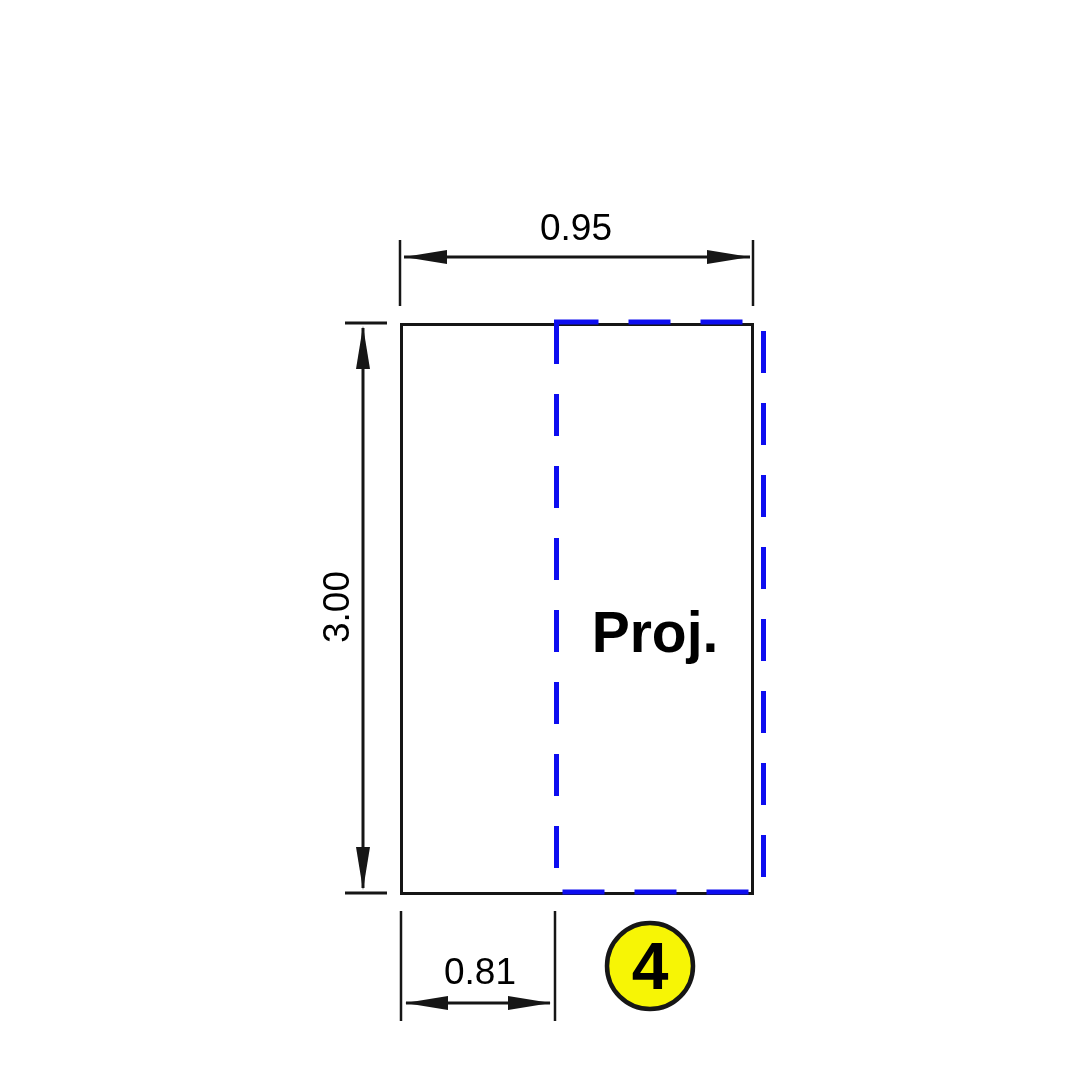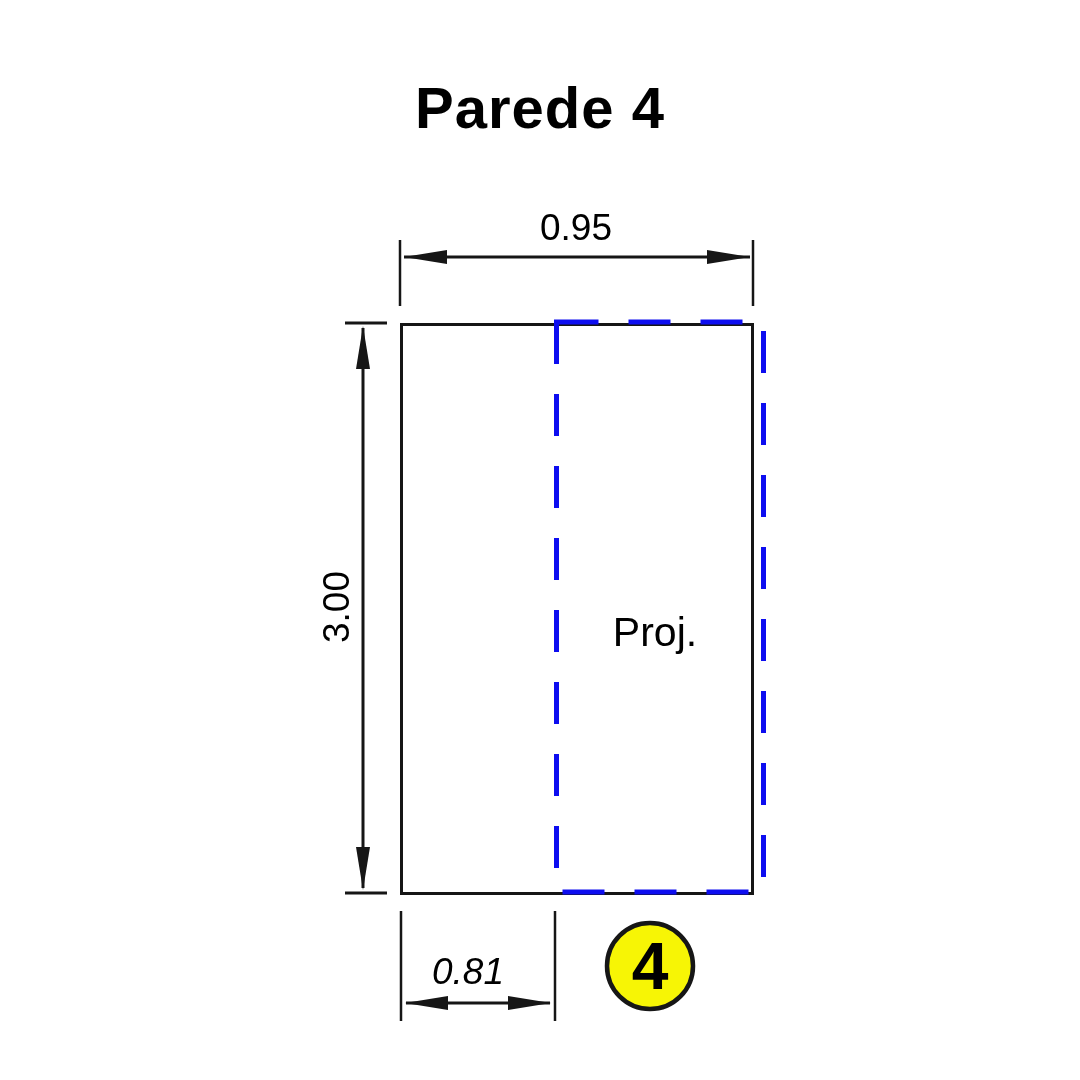--- a/index.html
+++ b/index.html
@@ -40,23 +40,23 @@
     font-weight: 400;
     transform: translate(-50%, -50%);
     white-space: nowrap;
   }
   .dim-text.vertical { transform: translate(-50%, -50%) rotate(-90deg); }
   .wall-label {
     position: absolute;
     left: 655px; top: 632px;
     transform: translate(-50%, -50%);
     text-align: center;
-    font-size: 41px;
+    font-size: 57px;
     line-height: 78px;
-    font-weight: 400;
+    font-weight: 700;
     white-space: nowrap;
   }
   .marker-number {
     position: absolute;
     left: 650px; top: 968px;
     transform: translate(-50%, -52%);
     font-size: 66px;
     font-weight: 700;
   }
   .stop-a { stop-color: var(--wall-light); }
@@ -102,27 +102,26 @@
 
     <line x1="401" y1="911" x2="401" y2="1021" class="ln" stroke-width="2.5"></line>
     <line x1="555" y1="911" x2="555" y2="1021" class="ln" stroke-width="2.5"></line>
     <line x1="406" y1="1003" x2="550" y2="1003" class="ln" stroke-width="3"></line>
     <polygon points="405,1003 448,996 448,1010" class="arrow"></polygon>
     <polygon points="551,1003 508,996 508,1010" class="arrow"></polygon>
 
     <circle cx="650" cy="966" r="43" class="marker-circle" stroke-width="4.5"></circle>
   </svg>
 
-  <div class="title">Parede 4</div>
 
   <div class="dim-text" style="left:576px; top:228px;">0.95</div>
 
   <div class="dim-text vertical" style="left:337px; top:607px;">3.00</div>
 
-  <div class="dim-text" style="left:468px; top:972px;font-style:italic;">0.81</div>
+  <div class="dim-text" style="left:480px; top:972px;">0.81</div>
 
   <div class="wall-label">
     <div>Proj.</div>
   </div>
 
   <div class="marker-number">4</div>
 
 </div>
 
 </body></html>

